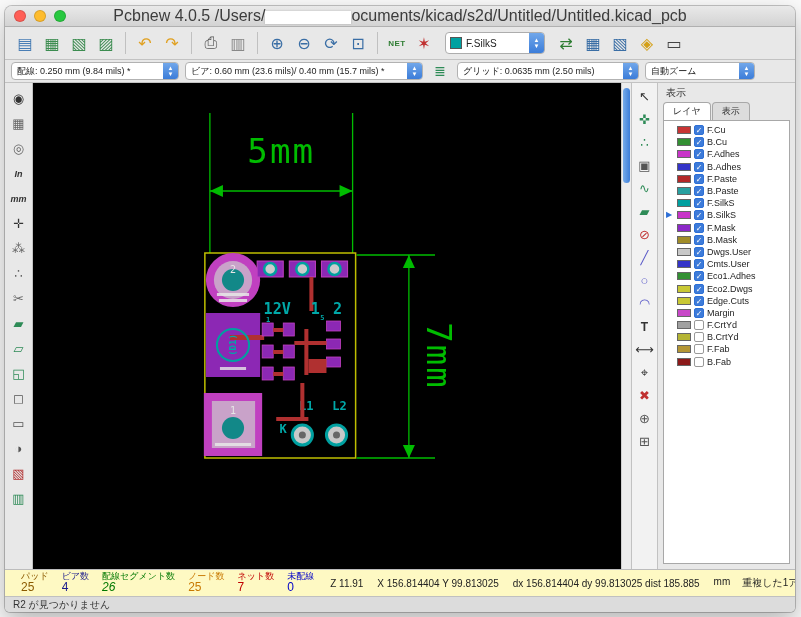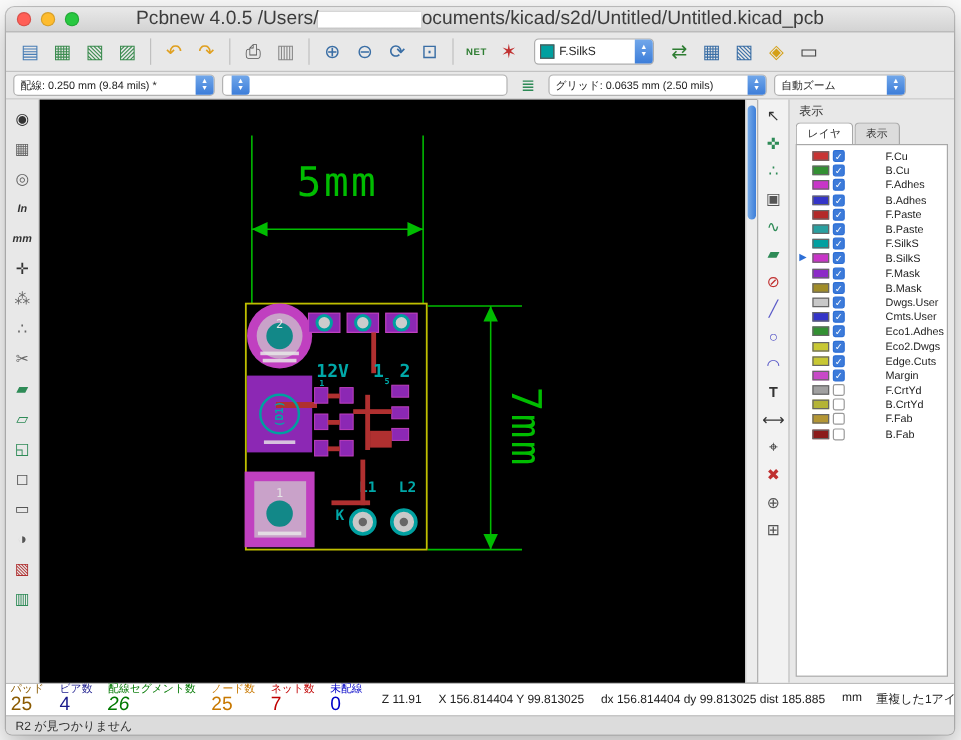--- a/index.html
+++ b/index.html
@@ -82,29 +82,29 @@
   .layers-list { flex:1; margin:0 5px 5px; background:#fff; border:1px solid #a8a8a8; padding:3px 0;
                  overflow:hidden; }
   .layer-row { display:flex; align-items:center; height:12.2px; padding:0 2px; gap:3px; }
   .layer-arrow { width:8px; flex:0 0 8px; color:#2d6fd6; font-size:8px; line-height:12px; visibility:hidden; }
   .layer-arrow.on { visibility:visible; }
   .swatch { width:14px; height:8px; flex:0 0 14px; border:1px solid #666; }
   .cbx { width:10px; height:10px; flex:0 0 10px; border:1px solid #999; border-radius:2px;
          background:#fff; color:#fff; font-size:8px; line-height:9px; text-align:center; }
   .cbx.checked { background:#3d7bd9; border-color:#2d6fd6; }
   .cbx.checked::after { content:"✓"; }
-  .layer-name { font-size:9px; color:#1c1c1c; white-space:nowrap;margin-left:31px; }
+  .layer-name { font-size:9px; color:#1c1c1c; white-space:nowrap; }
 
   
-  .status-bar { height:27px; flex:0 0 27px; background:#ffffff; border-top:1px solid #bcbcbc;
-                display:flex; align-items:center; padding:0 4px; }
+  .status-bar { height:27px; flex:0 0 27px; background:#fef9c3; border-top:1px solid #bcbcbc;
+                display:flex; align-items:center; padding:0 16px; }
   .stats { display:flex; gap:13px; }
   .stat { display:flex; flex-direction:column; line-height:1.15; }
   .stat .lbl { font-size:9px; white-space:nowrap; }
-  .stat .val { font-size:16px; }
+  .stat .val { font-size:12px; }
   .coords { flex:1; display:flex; align-items:center; gap:14px; margin-left:16px;
             font-size:10px; color:#222; white-space:nowrap; }
   .coords .right-group { margin-left:auto; display:flex; gap:12px; }
   .message-bar { height:16px; flex:0 0 16px; background:#dcdcdc; border-top:1px solid #c0c0c0;
                  font-size:10px; color:#333; padding:1px 8px; }
 </style>
 </head>
 <body>
 
 <div class="window">
@@ -166,20 +166,21 @@
         <div class="tb-icon" style="color: rgb(68, 68, 68);">▭</div>
       </div>
   </div>
 
   <div class="toolbar-opts">
     <div class="mac-select sel-track">
       <span class="sel-text">配線: 0.250 mm (9.84 mils) *</span>
       <span class="chev"></span>
     </div>
     <div class="mac-select sel-via">
+      <span class="sel-text">ビア: 0.60 mm (23.6 mils)/ 0.40 mm (15.7 mils) *</span>
       <span class="chev"></span>
     </div>
     <div class="opt-icon">≣</div>
     <div class="mac-select sel-grid">
       <span class="sel-text">グリッド: 0.0635 mm (2.50 mils)</span>
       <span class="chev"></span>
     </div>
     <div class="mac-select sel-zoom">
       <span class="sel-text">自動ズーム</span>
       <span class="chev"></span>

